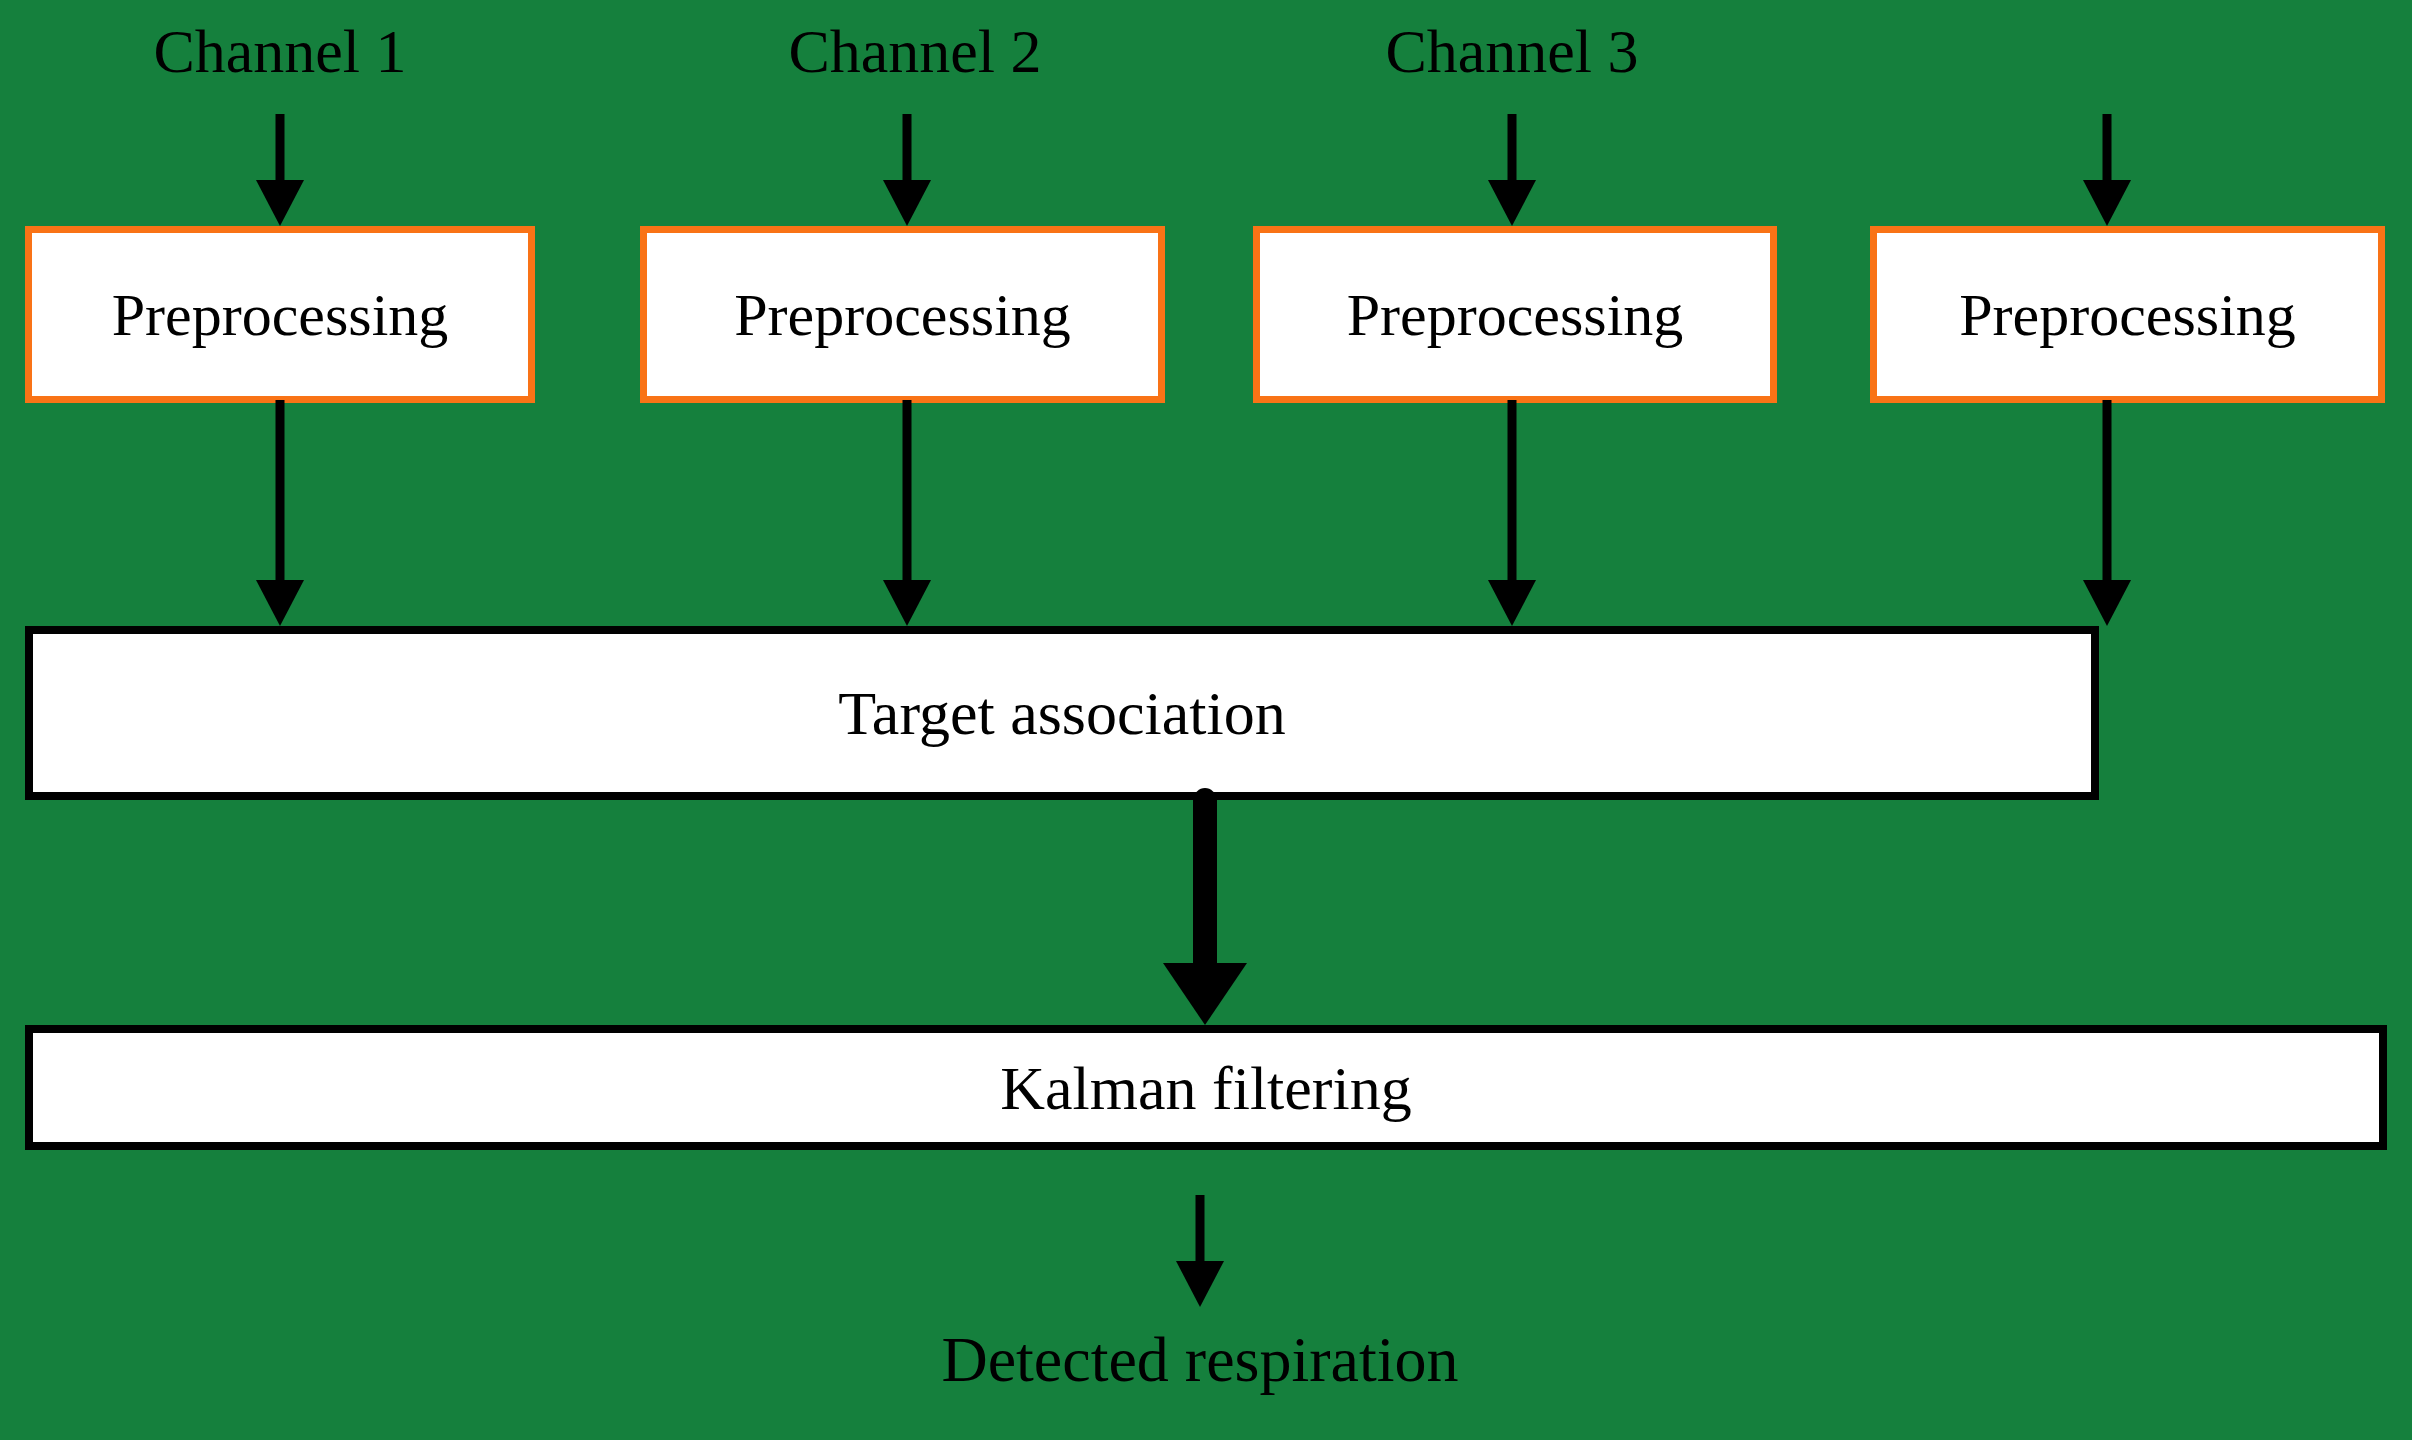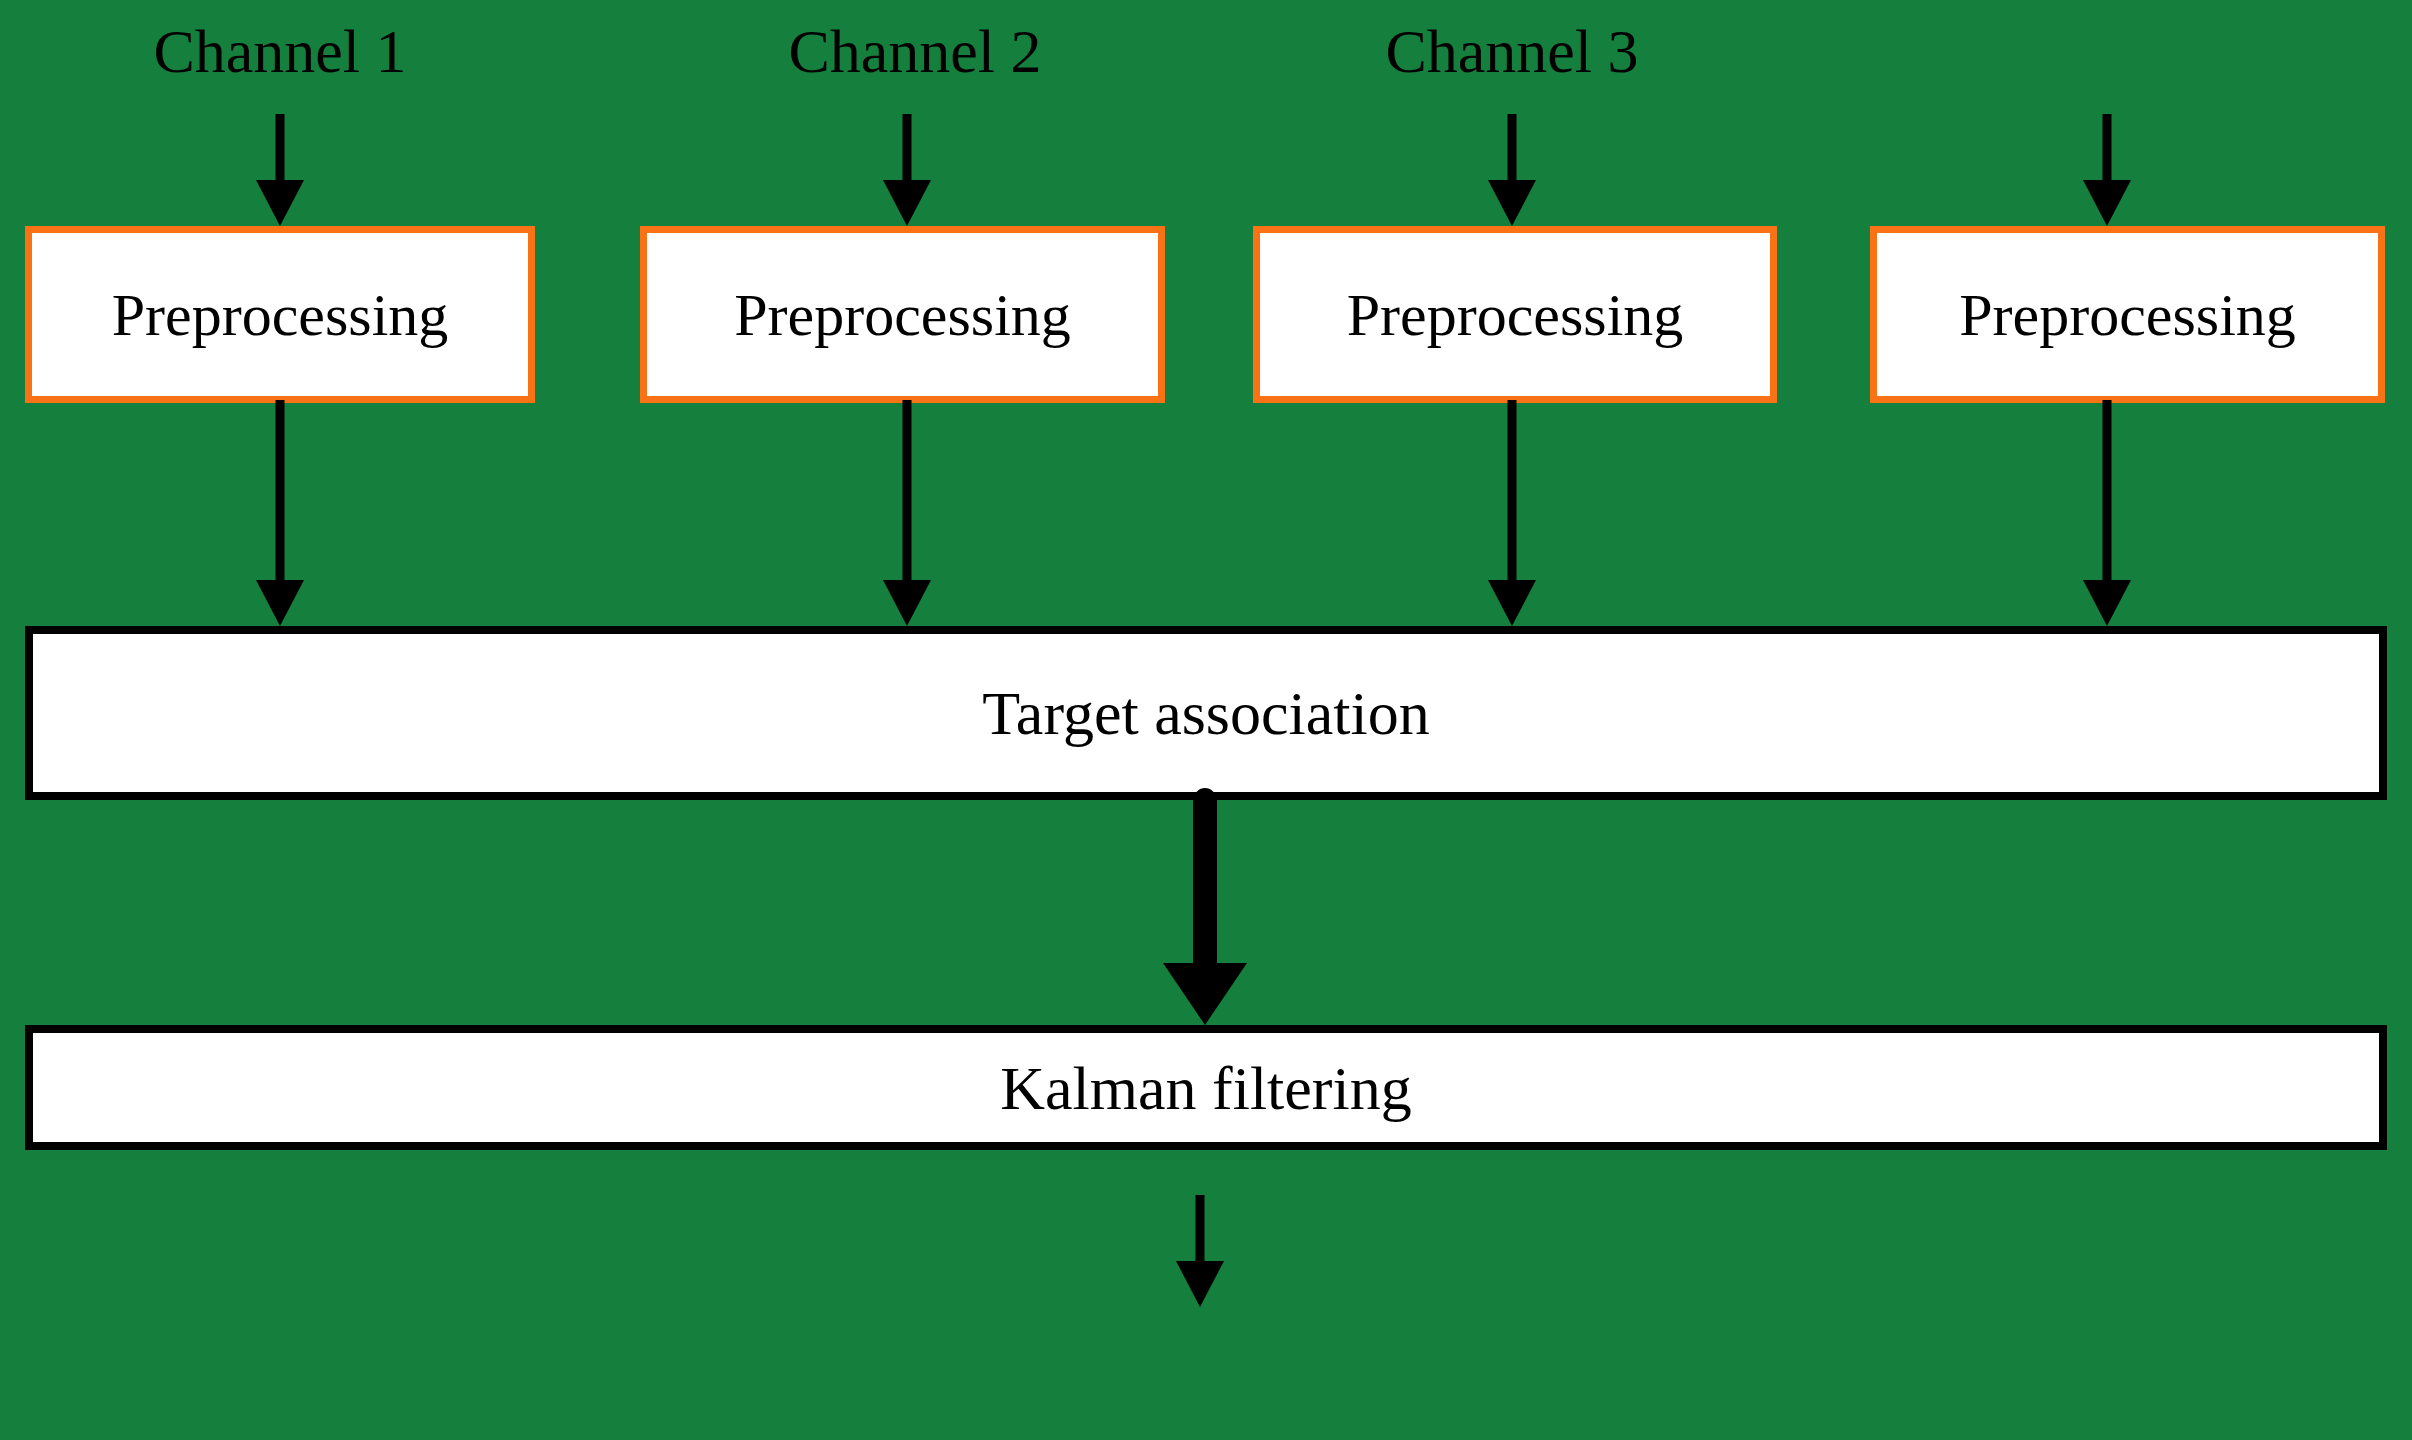--- a/index.html
+++ b/index.html
@@ -173,33 +173,34 @@
   </div>
   <div class="arrow thin" style="left:1512px; top:400px; width:60px; height:226px;">
     <div class="shaft" style="height:180px;"></div>
     <div class="head"></div>
   </div>
   <div class="arrow thin" style="left:2107px; top:400px; width:60px; height:226px;">
     <div class="shaft" style="height:180px;"></div>
     <div class="head"></div>
   </div>
 
-  <div class="wbox" style="left:25px; top:626px; width:2362px; height:174px;">
+  <div class="wbox" style="left:25px; top:626px; width:2074px; height:174px;">
     <span class="boxtext">Target association</span>
   </div>
 
   <div class="arrow thick" style="left:1205px; top:797px; width:100px; height:228px;">
     <div class="knob"></div>
     <div class="shaft" style="height:168px;"></div>
     <div class="head"></div>
   </div>
 
   <div class="wbox" style="left:25px; top:1025px; width:2362px; height:125px;">
     <span class="boxtext">Kalman filtering</span>
   </div>
 
   <div class="arrow thin" style="left:1200px; top:1195px; width:60px; height:112px;">
     <div class="shaft" style="height:66px;"></div>
     <div class="head"></div>
   </div>
 
+  <div class="outlabel" style="left:1200px; top:1328px;">Detected respiration</div>
 
 </div>
 
 </body></html>

